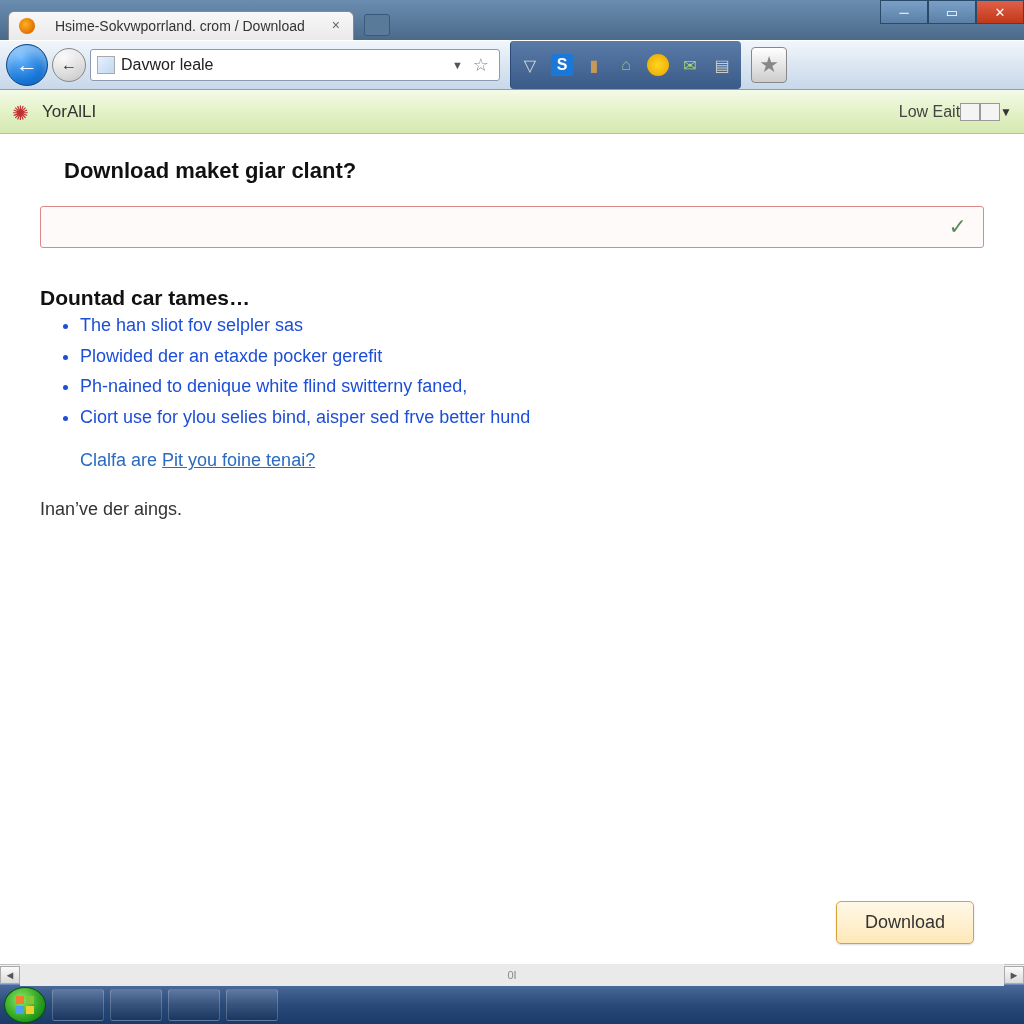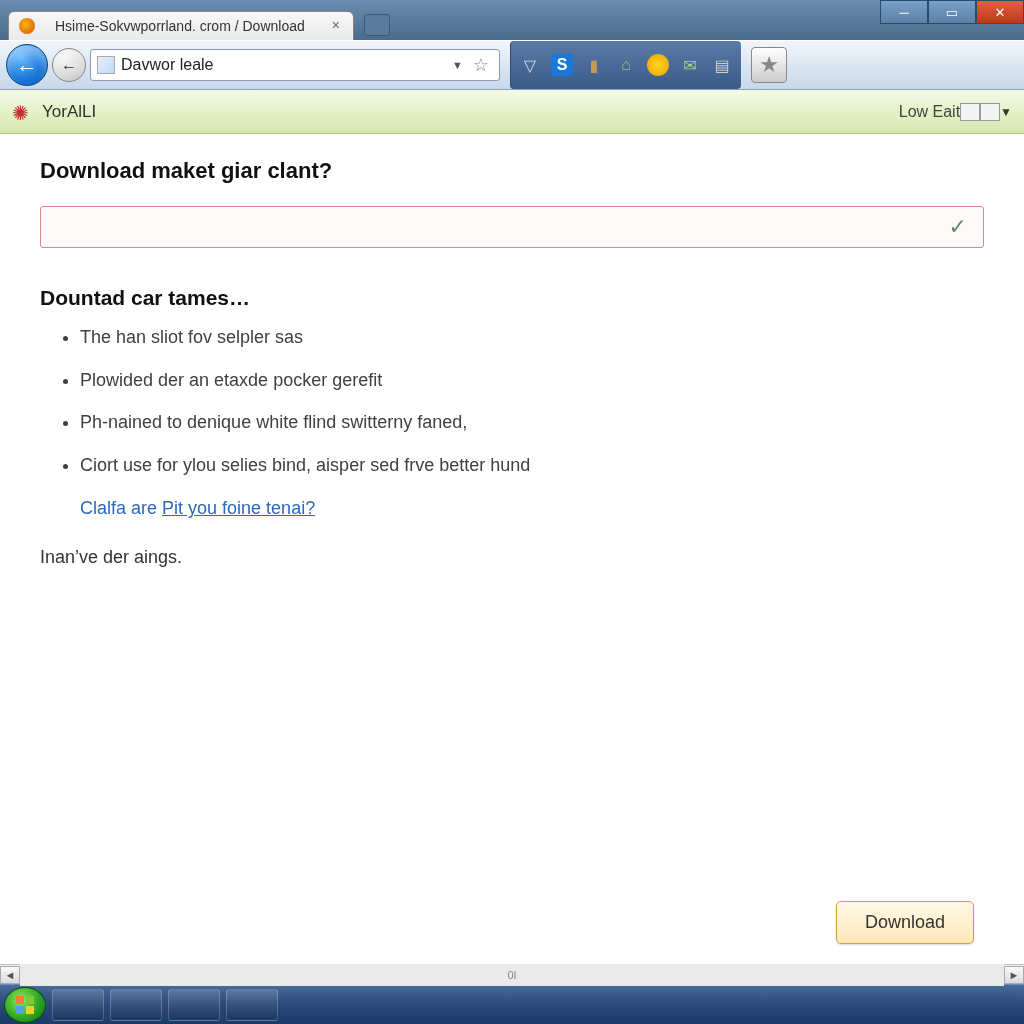--- a/index.html
+++ b/index.html
@@ -186,37 +186,37 @@
   border: 1px solid #999;
   background: #f4f4f4;
 }
 .content {
   flex: 1;
   background: #fff;
   padding: 24px 40px 10px 40px;
   overflow: hidden;
   position: relative;
 }
-.h1 { font-size: 22px; font-weight: bold; color: #111; margin-bottom: 22px; }
+.h1 { font-size: 22px; font-weight: bold; color: #111; margin-bottom: 22px; margin-left: 24px; }
 .selectbox {
   border: 1px solid #d88;
   background: #fffafa;
   height: 42px;
   border-radius: 3px;
   display: flex;
   align-items: center;
   justify-content: flex-end;
   padding-right: 16px;
   margin-bottom: 38px;
 }
 .selectbox .chk { color: #5a8a5a; font-size: 22px; }
 .h2 { font-size: 21px; font-weight: bold; color: #111; }
 .subhead { font-size: 18px; color: #333; margin-bottom: 6px; margin-top: 8px; }
 ul.items { list-style: disc; padding-left: 40px; }
-ul.items li { font-size: 18px; color: #404040; line-height: 1.7; margin-top: 12px; }
+ul.items li { font-size: 18px; color: #1d4ed8; line-height: 1.7; }
 .linktext { color: #2a6ac0; }
 .linktext .u { text-decoration: underline; }
 .dlbtn {
   position: absolute;
   right: 50px;
   bottom: 20px;
   padding: 10px 28px;
   font-size: 18px;
   color: #333;
   background: linear-gradient(to bottom, #fff8e8, #ffe8b8);

